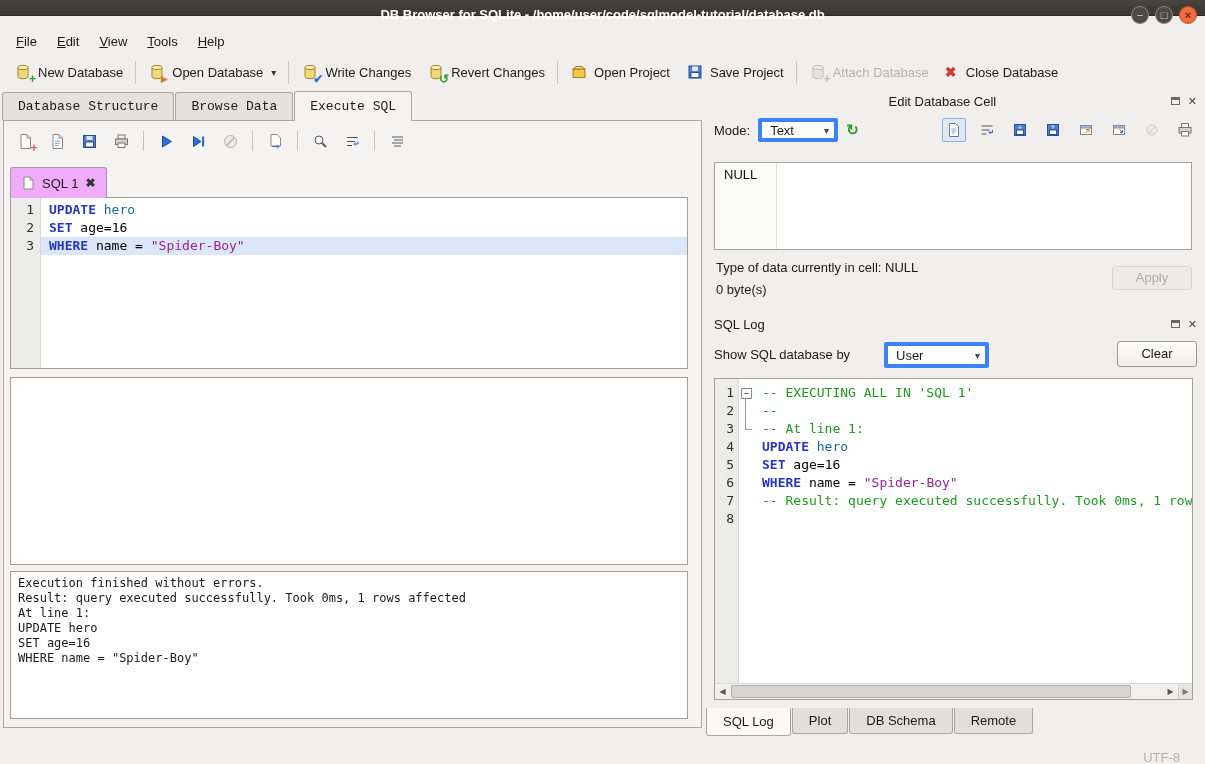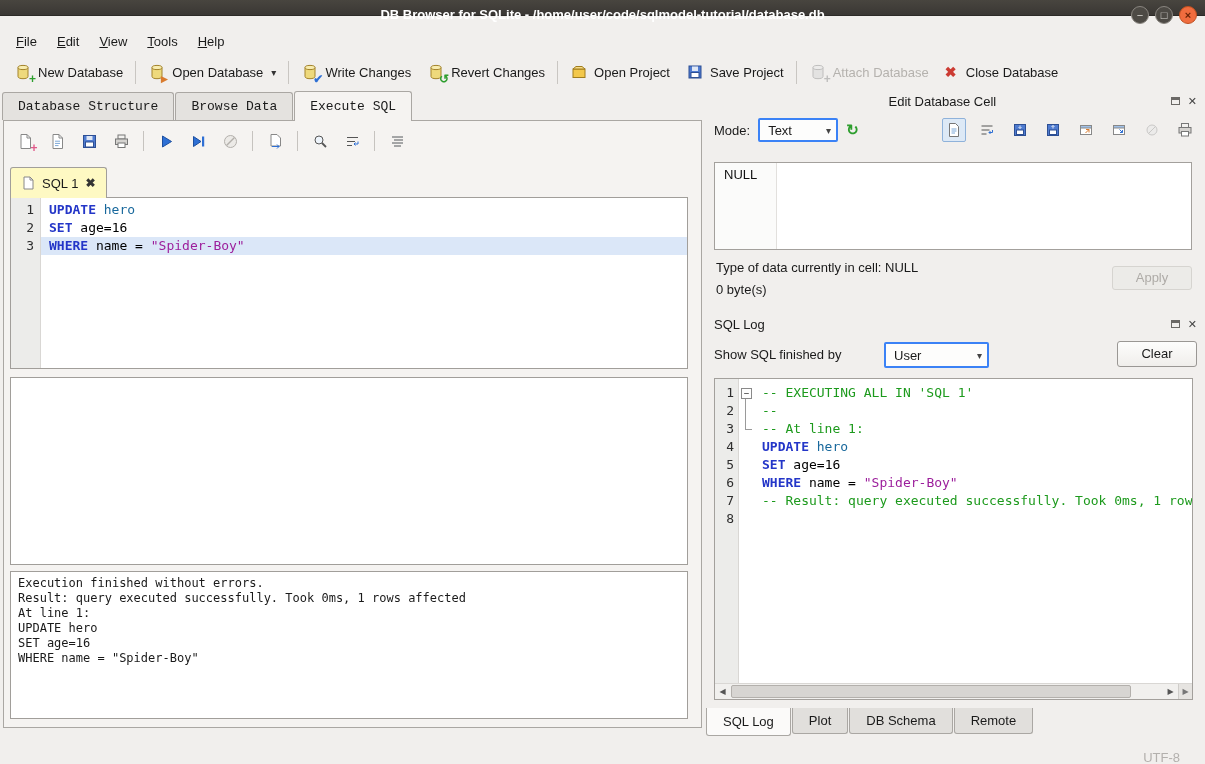--- a/index.html
+++ b/index.html
@@ -37,21 +37,21 @@
           border-bottom:none; border-radius:3px 3px 0 0; margin-right:1px; }
   .mtab.active { background:#f5f3f1; height:30px; line-height:30px; margin-bottom:-1px; position:relative; z-index:4; }
 
   
   .left-frame { position:absolute; top:120px; left:3px; width:699px; height:608px;
                 background:#f5f3f1; border:1px solid #aaa7a3; }
   .sql-toolbar { position:absolute; top:6px; left:8px; height:28px; display:flex; align-items:center; gap:6px; }
   .sti { width:26px; height:26px; display:flex; align-items:center; justify-content:center; border-radius:3px; }
   .sts { width:1px; height:20px; background:#c6c3bf; margin:0 3px; }
   .sql-tabbar { position:absolute; top:46px; left:6px; height:30px; display:flex; z-index:2; }
-  .sql-tab { display:flex; align-items:center; gap:7px; padding:0 11px; background:#fef9c3;
+  .sql-tab { display:flex; align-items:center; gap:7px; padding:0 11px; background:#f0abfc;
              border:1px solid #a19e9a; border-bottom:none; border-radius:3px 3px 0 0; margin-bottom:-1px; }
   .sql-tab-close { font-size:12px; color:#333; font-weight:bold; }
 
   .editor-box { position:absolute; top:76px; left:6px; width:678px; height:172px; background:#fff; border:1px solid #a19e9a; overflow:hidden; }
   .gutter-strip { position:absolute; left:0; top:0; bottom:0; width:30px; background:#ececea; border-right:1px solid #d9d7d4; }
   .code-area { position:absolute; inset:0; padding-top:3px; }
   .cl { display:flex; height:18px; line-height:18px; font-family:"DejaVu Sans Mono", monospace; font-size:13px; white-space:pre; }
   .cl .ln { flex:none; width:30px; padding-right:7px; text-align:right; color:#2e2e2e; }
   .cl .lt { flex:1; padding-left:8px; overflow:hidden; }
   .cl.hl .lt { background:#dbe7f8; }
@@ -67,21 +67,21 @@
 
   
   .right-panel { position:absolute; top:90px; left:706px; width:499px; height:646px; }
   .dock-header { position:absolute; left:8px; right:8px; height:18px; display:flex; align-items:center; }
   .dock-title { flex:1; }
   .dock-icons { display:flex; align-items:center; gap:8px; }
   .float-glyph { width:9px; height:8px; border:1px solid #6b6966; border-top:3px solid #6b6966; display:inline-block; }
   .close-glyph { font-size:11px; color:#444; line-height:10px; }
 
   .mode-row { position:absolute; top:27px; left:8px; right:8px; height:26px; display:flex; align-items:center; gap:8px; }
-  .combo { display:flex; align-items:center; background:#fdfdfc; border:2px solid #3b82f6; border-radius:2px;
+  .combo { display:flex; align-items:center; background:#fdfdfc; border:4px solid #3b82f6; border-radius:2px;
            height:24px; padding:0 5px 0 8px; }
   .combo-text { flex:1; }
   .combo-arrow { font-size:10px; color:#444; padding-left:7px; }
   .mode-combo { width:80px; }
   .cti { width:24px; height:24px; display:flex; align-items:center; justify-content:center; border-radius:2px; }
   .cti.selected { border:1px solid #8fb2da; background:#dde9f6; }
   .cti.disabled { filter:grayscale(1) opacity(.45); }
   .cell-toolbar { margin-left:auto; display:flex; align-items:center; gap:9px; }
 
   .cell-box { position:absolute; top:72px; left:8px; width:478px; height:88px; background:#fff; border:1px solid #a3a09c; }
@@ -475,21 +475,21 @@
 
     <div class="dock-header dock2-header">
       <span class="dock-title">SQL Log</span>
       <span class="dock-icons">
         <span class="float-glyph"></span>
         <span class="close-glyph">✕</span>
       </span>
     </div>
 
     <div class="show-row">
-      <span class="show-label">Show SQL finished by</span>
+      <span class="show-label">Show SQL database by</span>
       <div class="combo user-combo">
         <span class="combo-text">User</span>
         <span class="combo-arrow">▾</span>
       </div>
       <div class="btn clear-btn">Clear</div>
     </div>
 
     <div class="log-box">
       <div class="log-gutter"></div>
       <div class="log-area">

